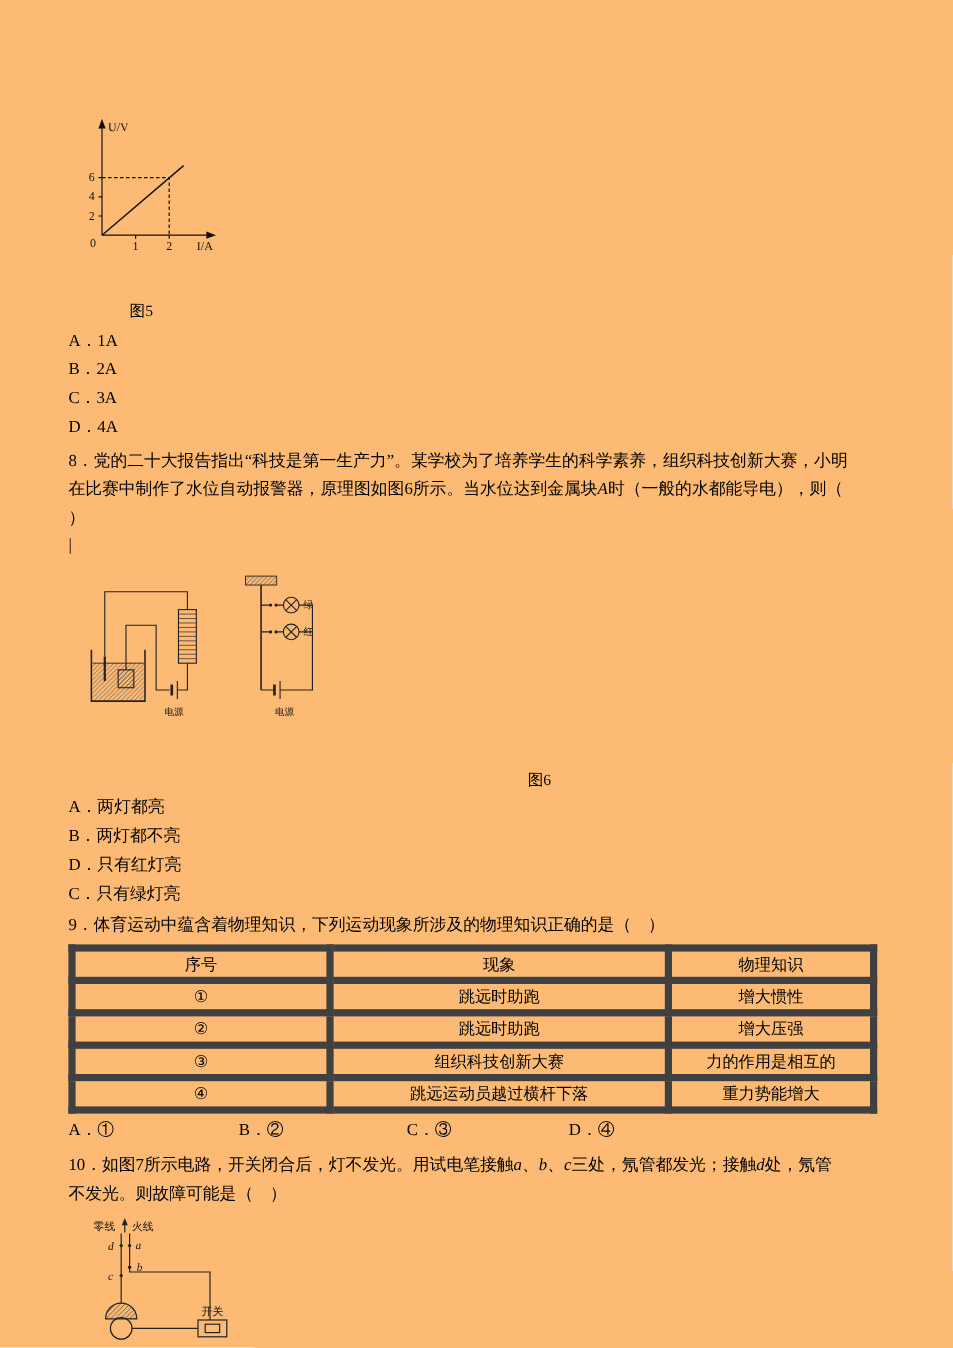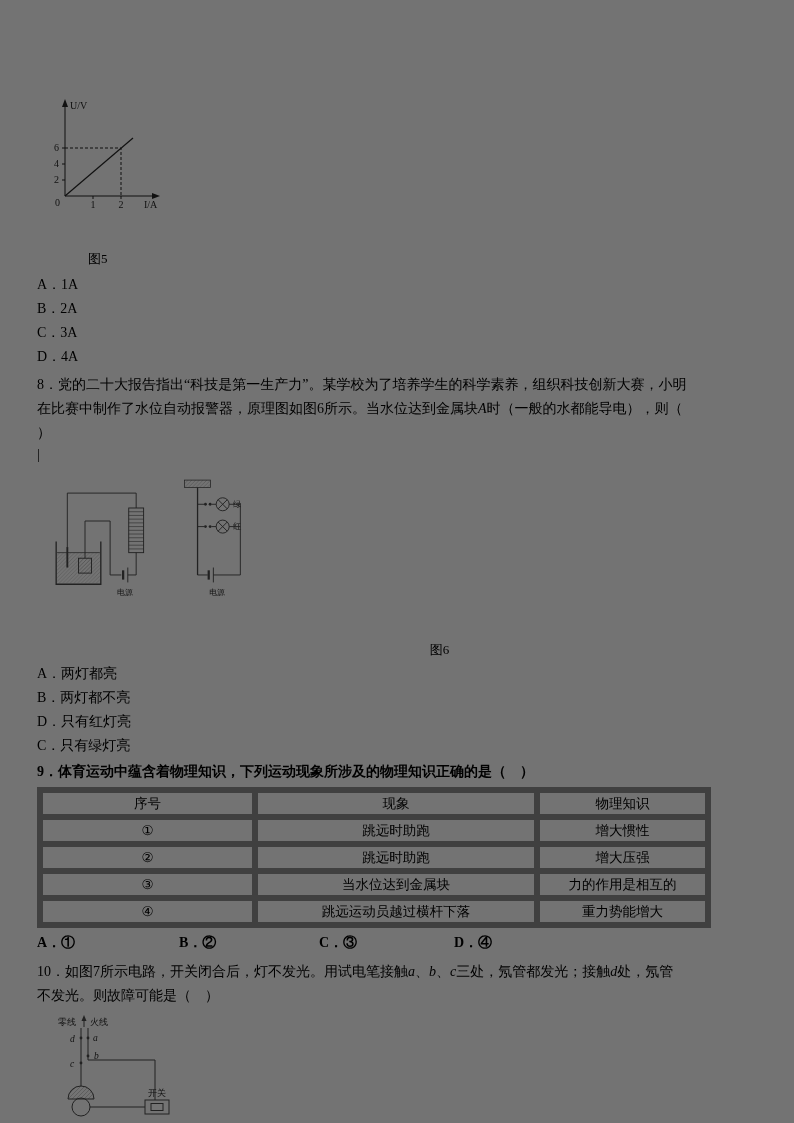--- a/index.html
+++ b/index.html
@@ -4,40 +4,40 @@
 <style>
   * { margin: 0; padding: 0; box-sizing: border-box; }
   html, body { background: #ffffff; }
   body {
     width: 794px; height: 1123px;
     color: #000;
     font-family: "Liberation Serif", "DejaVu Serif", serif;
   }
   .page {
     width: 794px; height: 1123px;
-    padding: 96px 58px 0 37px;
+    padding: 96px 58px 0 57px;
     overflow: hidden;
-    background: #737373;
+    background: #fdba74;
   }
   .line { font-size: 14px; line-height: 24px; white-space: nowrap; }
   .opt  { font-size: 14px; line-height: 24px; white-space: nowrap; }
   .fig-caption { font-size: 13px; line-height: 16px; margin-top: 40px; }
   .it { font-style: italic; }
   .cursor-line { font-size: 14px; line-height: 20px; }
   table.q9-table { border-collapse: collapse; margin-top: 3px; }
   table.q9-table td {
     border: 6px solid #404040;
     text-align: center; vertical-align: middle;
     font-size: 13.5px; height: 27px; padding: 0 4px;
   }
   .opts-row { display: flex; font-size: 14px; line-height: 26px; }
   .opts-row .w1 { width: 142px; }
   .opts-row .w2 { width: 140px; }
   .opts-row .w3 { width: 135px; }
-  .mt2 { margin-top: 2px; font-weight: bold; } .mt4 { margin-top: 4px; } .mt6 { margin-top: 6px; }
+  .mt2 { margin-top: 2px; } .mt4 { margin-top: 4px; } .mt6 { margin-top: 6px; }
   svg { display: block; }
   svg text { font-family: "Liberation Serif", "DejaVu Serif", serif; fill: #111; }
   .fig5-wrap { margin-left: 6px; }
   .cap5 { margin-left: 45px; }
   .fig6-wrap { margin-left: 8px; margin-top: 2px; }
   .cap6 { margin-left: 98px; text-align: center; }
   .fig7-wrap { margin-left: 20px; margin-top: 6px; }
   .cap7 { margin-left: 36px; }
 </style>
 </head>
@@ -193,21 +193,21 @@
         <td>跳远时助跑</td>
         <td>增大惯性</td>
       </tr>
       <tr>
         <td>②</td>
         <td>跳远时助跑</td>
         <td>增大压强</td>
       </tr>
       <tr>
         <td>③</td>
-        <td>当水位达到金属块</td>
+        <td>组织科技创新大赛</td>
         <td>力的作用是相互的</td>
       </tr>
       <tr>
         <td>④</td>
         <td>跳远运动员越过横杆下落</td>
         <td>重力势能增大</td>
       </tr>
     </tbody>
   </table>
 

